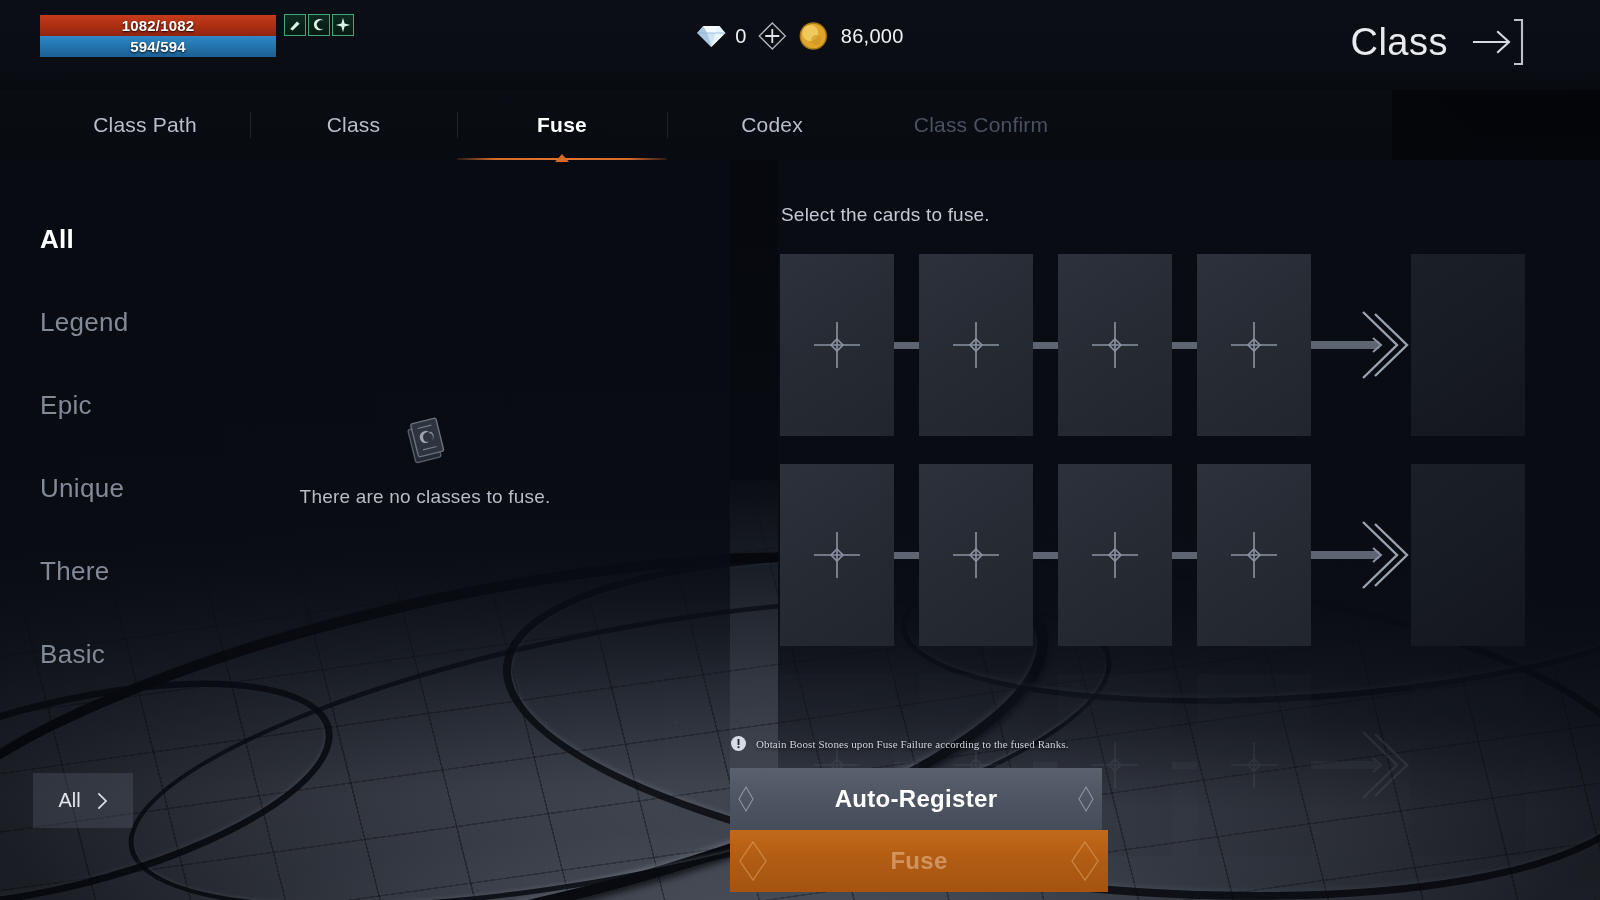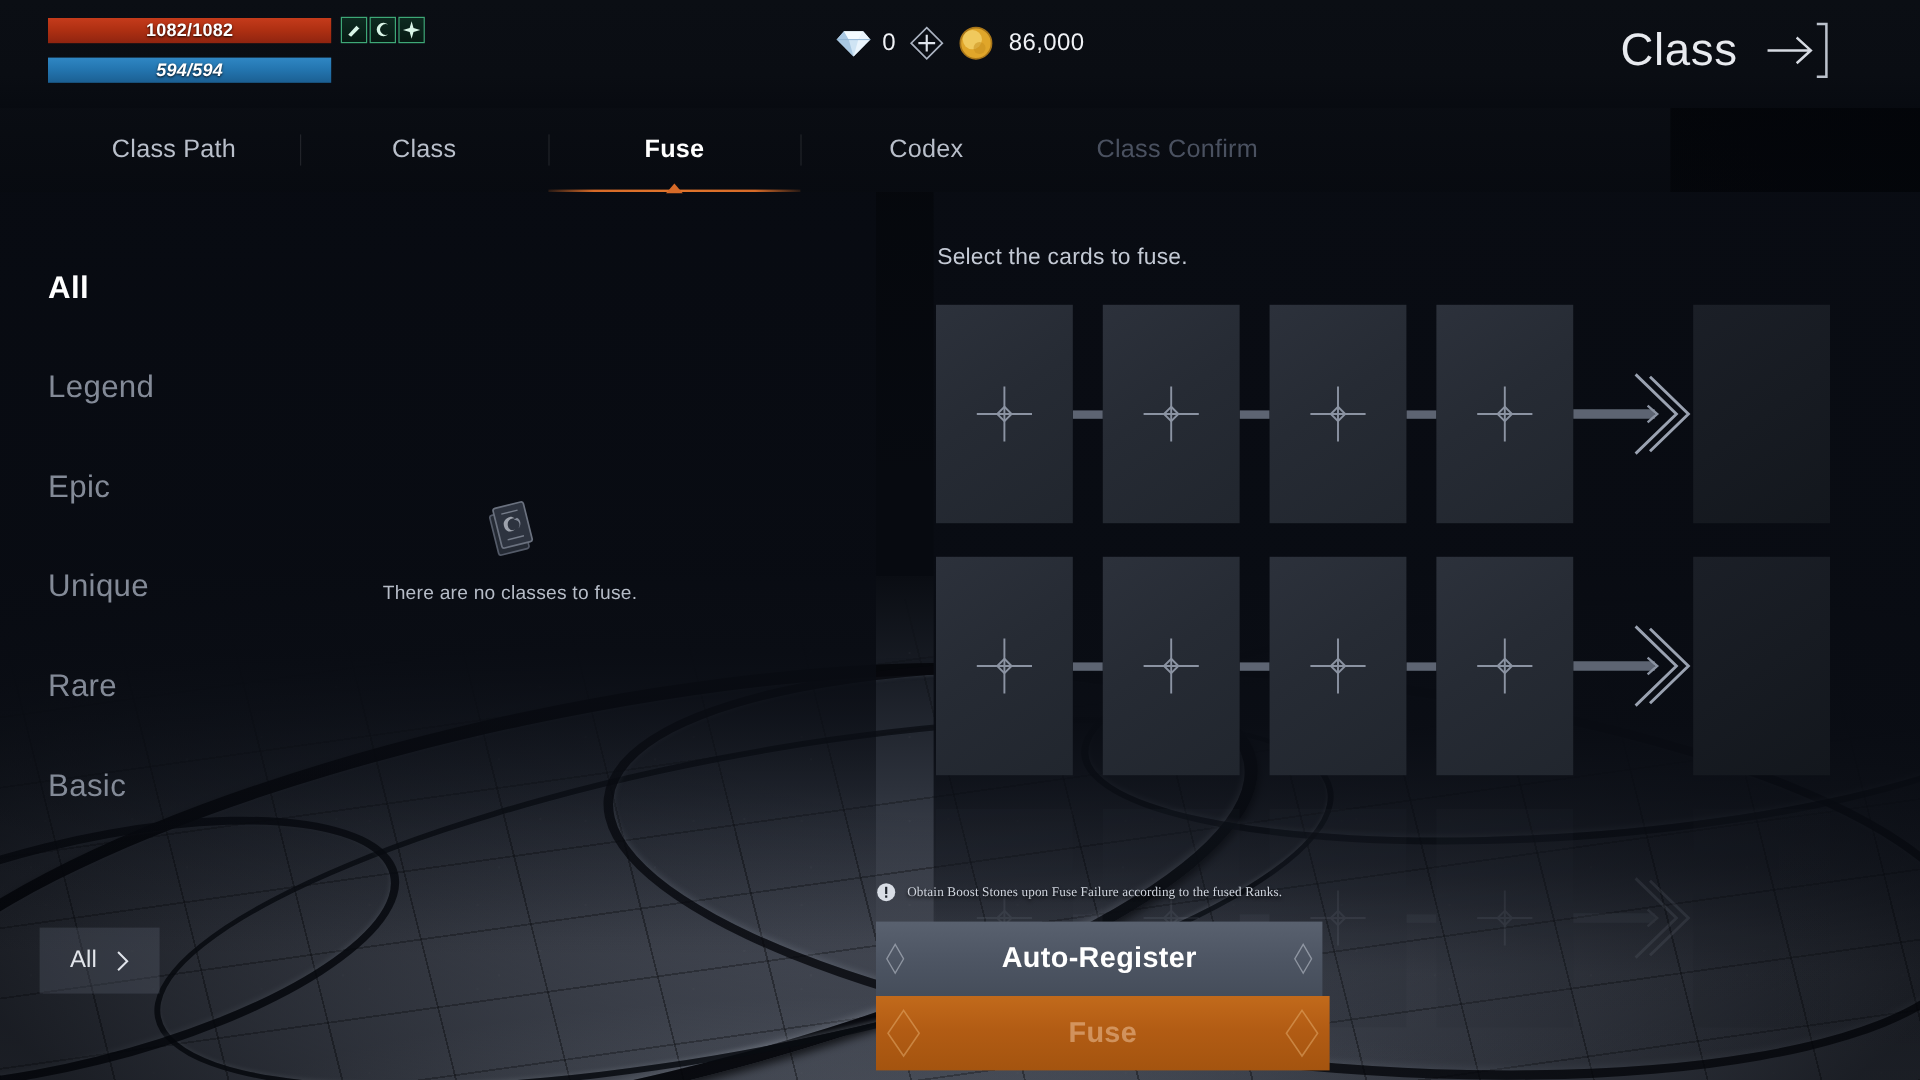--- a/index.html
+++ b/index.html
@@ -85,21 +85,21 @@
   }
   .vitals { position: absolute; left: 40px; top: 15px; width: 236px; }
   .bar {
     position: relative; height: 21px; width: 100%;
     display: flex; align-items: center; justify-content: center;
     font-size: 15px; font-weight: bold; color: #ffffff;
     text-shadow: 0 1px 2px rgba(0,0,0,0.9);
     letter-spacing: 0.2px;
   }
   .bar-hp { background: linear-gradient(to bottom, #c53b1b 0%, #ad2f12 50%, #8f2410 100%); }
-  .bar-mp { background: linear-gradient(to bottom, #2f87c4 0%, #2374ae 50%, #1b5f92 100%); margin-top: 12px; font-style: italic; }
+  .bar-mp { background: linear-gradient(to bottom, #2f87c4 0%, #2374ae 50%, #1b5f92 100%); margin-top: 0; }
 
   .buffs { position: absolute; left: 284px; top: 14px; display: flex; gap: 2px; }
   .buff {
     width: 22px; height: 22px;
     border: 1px solid #3ea877;
     background: linear-gradient(to bottom, #0d2a20, #071a13);
     display: flex; align-items: center; justify-content: center;
   }
   .buff svg { display: block; }
 
@@ -158,21 +158,21 @@
     height: 83px; display: flex; align-items: center;
     font-size: 26px; color: #838a97; letter-spacing: 0.3px; cursor: pointer;
   }
   .rarity.active { color: #ffffff; font-weight: bold; }
 
   .empty-state {
     position: absolute; left: 300px; top: 250px; width: 250px;
     display: flex; flex-direction: column; align-items: center; gap: 22px;
   }
   .cards-icon { width: 54px; height: 54px; display: block; opacity: 0.75; }
-  .empty-text { font-size: 16px; color: #b6bcc7; letter-spacing: 0.2px; white-space: nowrap; }
+  .empty-text { font-size: 19px; color: #b6bcc7; letter-spacing: 0.2px; white-space: nowrap; }
 
   .filter-all {
     position: absolute; left: 33px; top: 613px;
     width: 100px; height: 55px;
     display: flex; align-items: center; justify-content: center; gap: 16px;
     background: rgba(118,128,146,0.22);
     cursor: pointer;
   }
   .filter-all .ftext { font-size: 20px; color: #e2e5ea; }
   .chev-right { width: 11px; height: 18px; display: block; }
@@ -362,21 +362,21 @@
         <div class="rarity">
           <span>Legend</span>
         </div>
         <div class="rarity">
           <span>Epic</span>
         </div>
         <div class="rarity">
           <span>Unique</span>
         </div>
         <div class="rarity">
-          <span>Rare</span>
+          <span>There</span>
         </div>
         <div class="rarity">
           <span>Basic</span>
         </div>
       </div>
 
     <div class="empty-state">
       <svg class="cards-icon" viewBox="0 0 54 54" aria-hidden="true">
         <g transform="rotate(-14 27 27)">
           <rect x="12" y="16" width="26" height="34" rx="2" fill="#2e343f" stroke="#6d7585" stroke-width="1.4"></rect>

